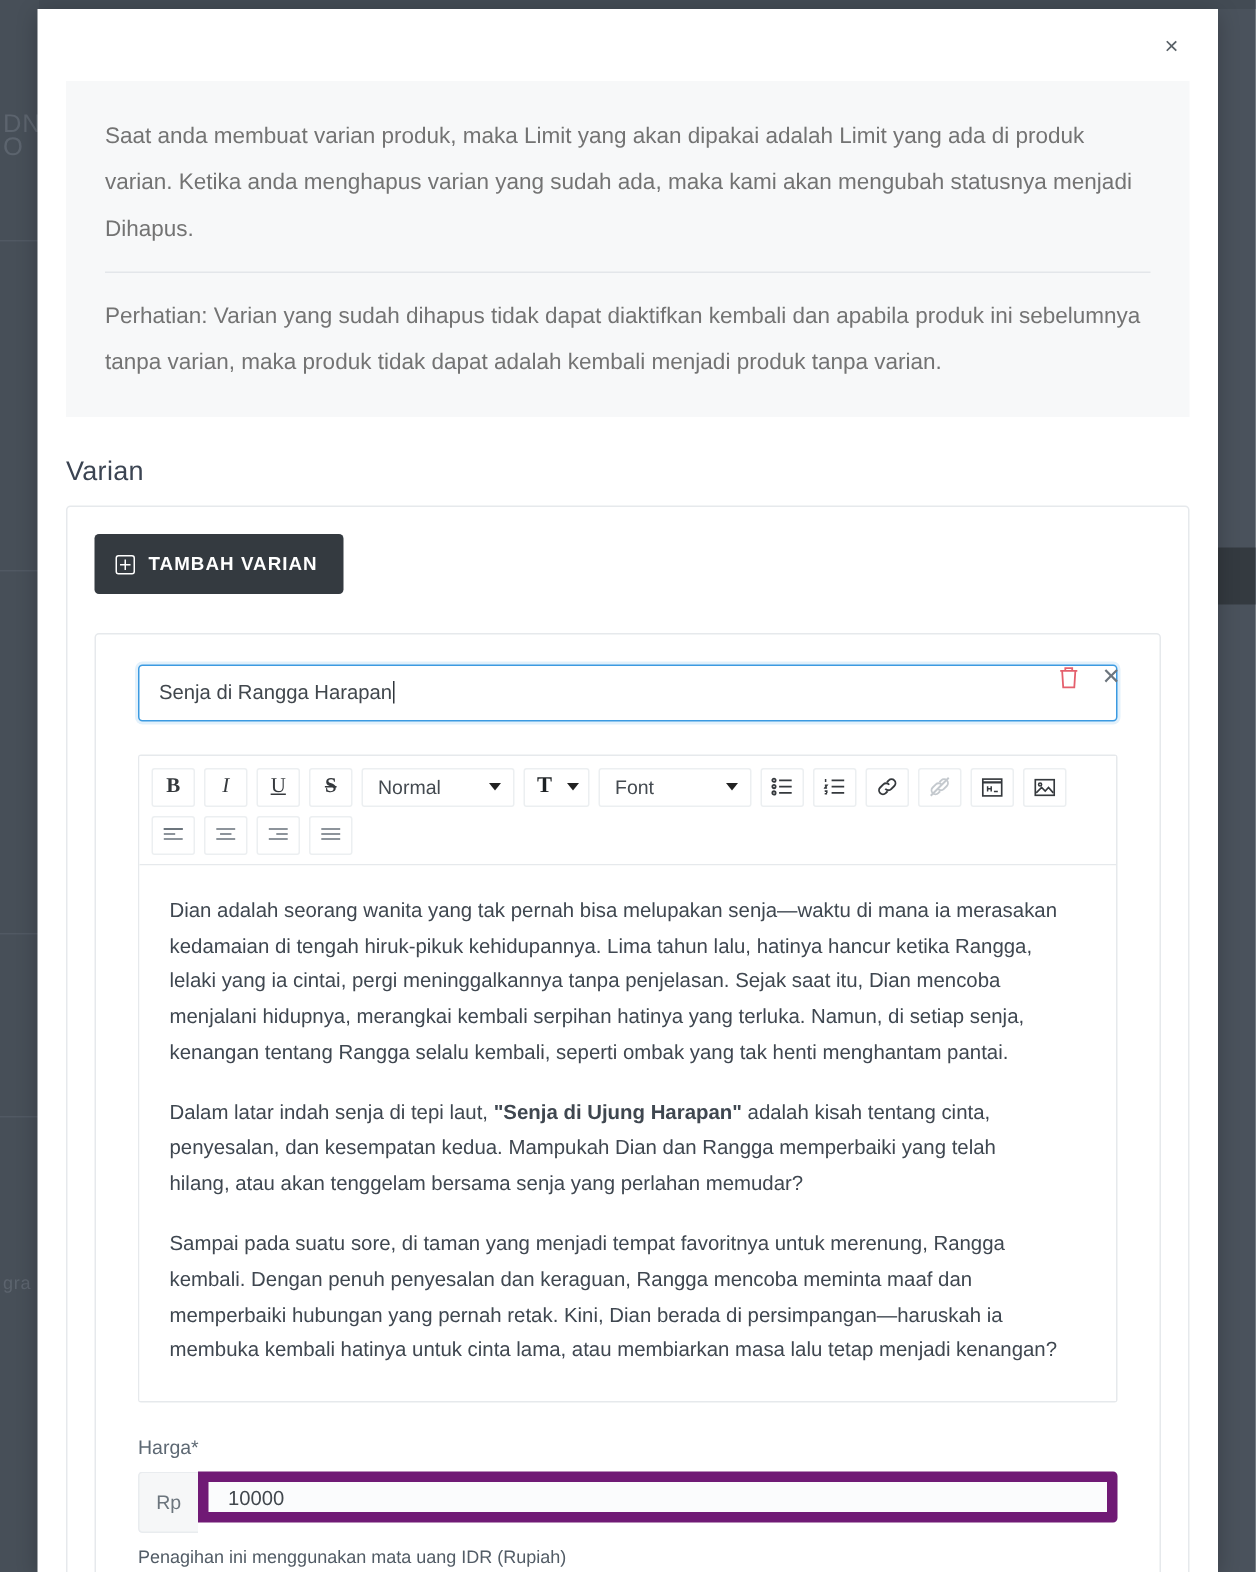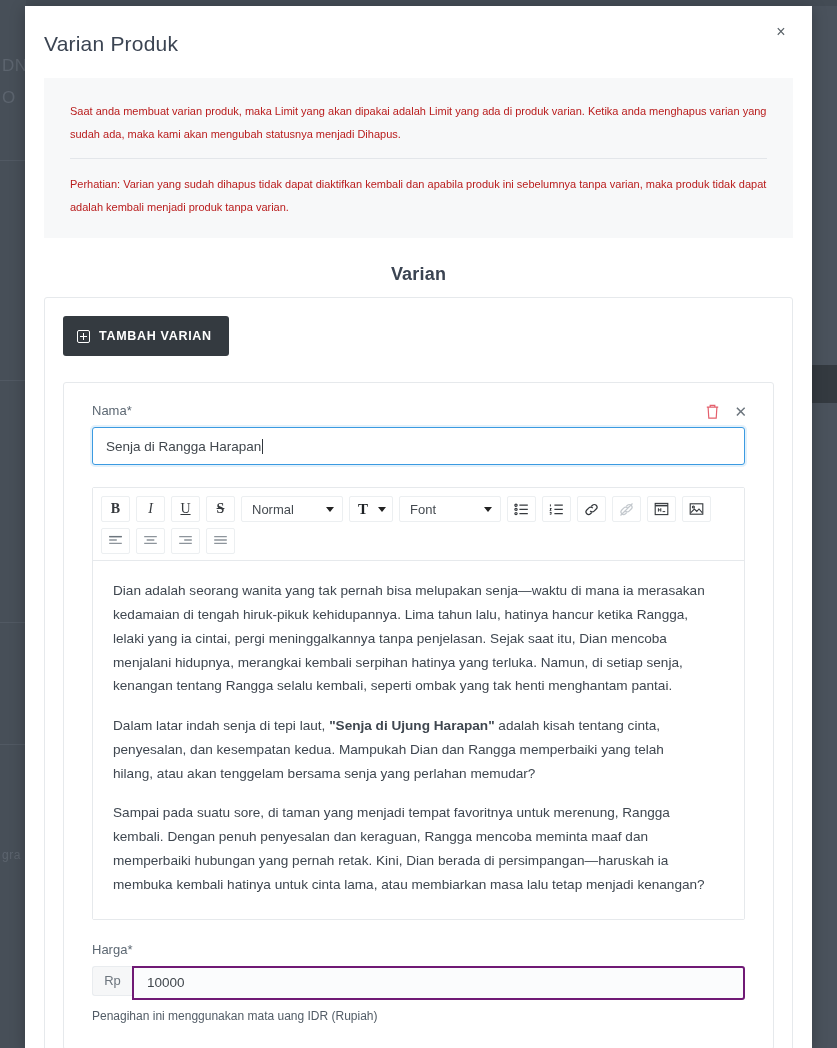--- a/index.html
+++ b/index.html
@@ -53,45 +53,45 @@
 
   .modal-body { padding: 0 19px; }
 
   
   .info-box {
     background: #f7f8f9;
     margin-top: 22px;
     padding: 22px 26px 20px 26px;
   }
   .info-p {
-    font-size: 11px; line-height: 2.05;
-    color: #b91c1c;
+    font-size: 15px; line-height: 2.05;
+    color: #737373;
     margin: 0;
   }
   .info-divider {
     height: 1px; background: #e3e6ea;
     margin: 13px 0 14px 0;
   }
 
   
   .section-title {
-    font-size: 18px; color: #3b4452; font-weight: 700;
-    margin: 26px 0 0 0; letter-spacing: .2px; text-align: center;
+    font-size: 18px; color: #3b4452; font-weight: 400;
+    margin: 26px 0 0 0; letter-spacing: .2px;
   }
 
   .panel {
     border: 1px solid #e6e9ec;
     border-radius: 3px;
     margin-top: 12px;
     padding: 18px 18px 0 18px;
     min-height: 700px;
   }
 
   .btn-dark {
-    display: inline-flex; align-items: center; gap: 9px;
+    display: inline-flex; align-items: flex-end; gap: 9px;
     background: #343a40; color: #ffffff;
     border: none; border-radius: 3px;
     padding: 13px 17px 13px 14px;
     font-size: 12.5px; font-weight: 700; letter-spacing: .7px;
     cursor: pointer; font-family: "Liberation Sans", sans-serif;
   }
   .plus-box {
     width: 13px; height: 13px; border: 1.4px solid #ffffff; border-radius: 2px;
     position: relative; display: inline-block; flex: none;
   }
@@ -172,55 +172,54 @@
     padding: 18px 20px 22px 20px;
     font-size: 13.6px; line-height: 1.75; color: #3f4750;
     background: #fff;
   }
   .ql-editor p { margin: 0 18px 16px 0; }
   .ql-editor p:last-child { margin-bottom: 0; }
 
   
   .input-group { display: flex; width: 100%; }
   .input-addon {
-    width: 40px; height: 30px;
+    width: 40px; height: 41px;
     background: #f6f7f8; border: 1px solid #e9ecef; border-right: none;
     border-radius: 3px 0 0 3px;
     display: flex; align-items: center; justify-content: center;
     font-size: 13px; color: #6c757d;
   }
   .input-plain {
     flex: 1; height: 34px;
-    background: #fbfcfd; border: 2px solid #701a75;
+    background: #fbfcfd; border: 7px solid #701a75;
     border-radius: 0 3px 3px 0;
     display: flex; align-items: center; padding: 0 13px;
     font-size: 13.5px; color: #41474d;
   }
   .help-text { font-size: 12px; color: #525c66; margin: 9px 0 0 0; }
 </style>
 </head>
 <body>
 
 <div class="backdrop">
   <div class="bd-topstrip"></div>
   <div class="bd-sidebar"></div>
   <div class="bd-line" style="top:160px"></div>
   <div class="bd-line" style="top:380px"></div>
   <div class="bd-line" style="top:622px"></div>
   <div class="bd-line" style="top:744px"></div>
-  <div class="bd-ghost-text" style="top:56px">DN</div>
+  <div class="bd-ghost-text" style="top:73px">DN</div>
   <div class="bd-ghost-text" style="top:88px">O</div>
   <div class="bd-ghost-text" style="top:848px;font-size:12px">gra</div>
   <div class="bd-rightblock"></div>
 </div>
 
 <div class="modal">
 
   <div class="modal-header">
-    <h1 class="modal-title">Varian Produk</h1>
     <div class="close-x">×</div>
   </div>
 
   <div class="modal-body">
 
     <div class="info-box">
       <p class="info-p">Saat anda membuat varian produk, maka Limit yang akan dipakai adalah Limit yang ada di produk varian. Ketika anda menghapus varian yang sudah ada, maka kami akan mengubah statusnya menjadi Dihapus.</p>
       <div class="info-divider"></div>
       <p class="info-p">Perhatian: Varian yang sudah dihapus tidak dapat diaktifkan kembali dan apabila produk ini sebelumnya tanpa varian, maka produk tidak dapat adalah kembali menjadi produk tanpa varian.</p>
     </div>
@@ -239,21 +238,20 @@
 
         <div class="row-actions">
           <span class="icon-btn">
             <svg width="15" height="17" viewBox="0 0 15 17" fill="none" stroke="#e4606d" stroke-width="1.2">
               <path d="M1.8 4.2h11.4M5.2 4.2V2.4h4.6v1.8M3.1 4.2l.7 11h7.4l.7-11"></path>
             </svg>
           </span>
           <span class="x-btn">✕</span>
         </div>
 
-        <p class="field-label">Nama*</p>
         <div class="input-focus">
           <span>Senja di Rangga Harapan</span>
             <span class="caret"></span>
         </div>
 
         <div class="spacer-20"></div>
 
 
         <div class="editor">
 

